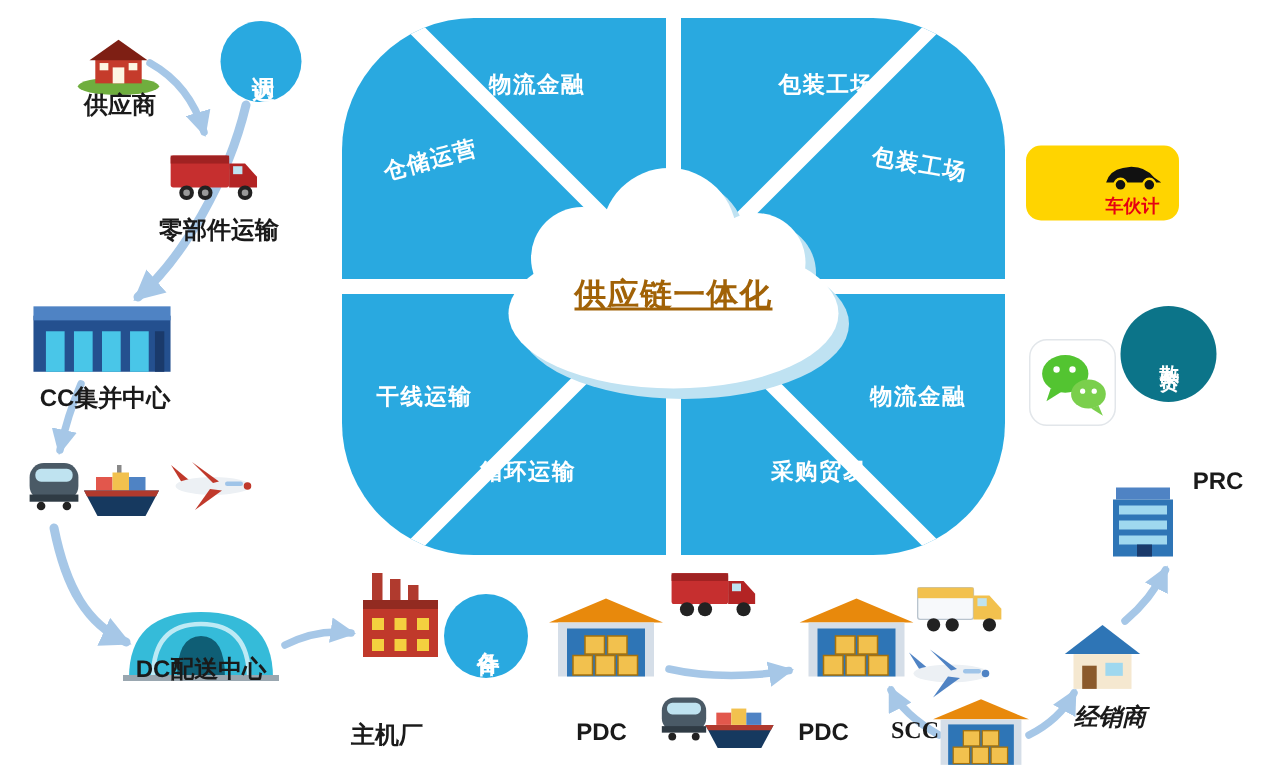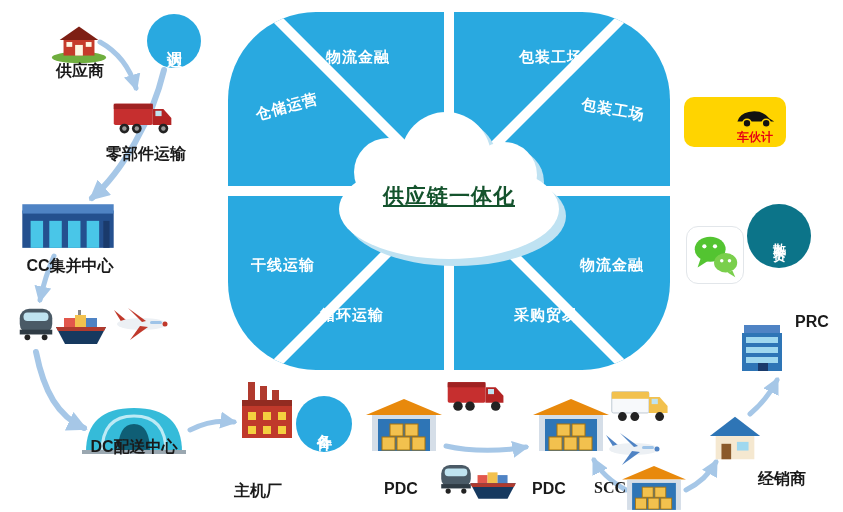--- a/index.html
+++ b/index.html
@@ -9,21 +9,21 @@
   .nlabel{position:absolute;transform:translate(-50%,-50%);font-size:16px;font-weight:bold;
           color:#1a1a1a;white-space:nowrap;z-index:5;}
   .seg{position:absolute;transform:translate(-50%,-50%);font-size:15px;font-weight:bold;color:#fff;
        white-space:nowrap;letter-spacing:1px;z-index:4;}
   .seg.rotl{transform:translate(-50%,-50%) rotate(-15deg);}
   .seg.rotr{transform:translate(-50%,-50%) rotate(10deg);}
   .badge{position:absolute;border-radius:50%;background:#29A9E0;color:#fff;display:flex;
          align-items:center;justify-content:center;font-weight:bold;z-index:6;
          writing-mode:vertical-rl;text-orientation:upright;letter-spacing:2px;}
   .cloud-title{position:absolute;transform:translate(-50%,-50%);font-size:21px;font-weight:bold;
-         color:#14532d;text-decoration:underline;white-space:nowrap;letter-spacing:1px;z-index:4;}
+         color:#a16207;text-decoration:underline;white-space:nowrap;letter-spacing:1px;z-index:4;}
   .icon{position:absolute;z-index:3;line-height:0;}
   .car-app{position:absolute;left:684px;top:97px;width:62px;height:50px;background:#FFD400;
          border-radius:10px;display:flex;flex-direction:column;align-items:center;
          justify-content:center;z-index:6;padding-left:40px;}
   .car-app-label{font-size:12px;font-weight:bold;color:#E60012;line-height:1;margin-top:1px;}
   .wechat{position:absolute;left:686px;top:226px;width:56px;height:56px;background:#fff;
          border:1px solid #e2e6ea;border-radius:12px;z-index:6;line-height:0;}
   .bulk{background:#0C7489;font-size:13px;}
 </style>
 </head>
@@ -341,16 +341,16 @@
   <div class="badge bulk" style="left:747px;top:204px;width:64px;height:64px;">散杂货</div>
 
   <div class="nlabel" style="left:80px;top:71px;">供应商</div>
   <div class="nlabel" style="left:146px;top:154px;">零部件运输</div>
   <div class="nlabel" style="left:70px;top:266px;">CC集并中心</div>
   <div class="nlabel" style="left:134px;top:447px;">DC配送中心</div>
   <div class="nlabel" style="left:258px;top:491px;text-align:right;">主机厂</div>
   <div class="nlabel" style="left:401px;top:489px;">PDC</div>
   <div class="nlabel" style="left:549px;top:489px;">PDC</div>
   <div class="nlabel" style="left:610px;top:488px;font-family:Liberation Serif, serif;">SCC</div>
-  <div class="nlabel" style="left:782px;top:479px;">经销商</div>
+  <div class="nlabel" style="left:740px;top:479px;font-style:italic;">经销商</div>
   <div class="nlabel" style="left:812px;top:322px;">PRC</div>
 
 </div>
 
 </body></html>

